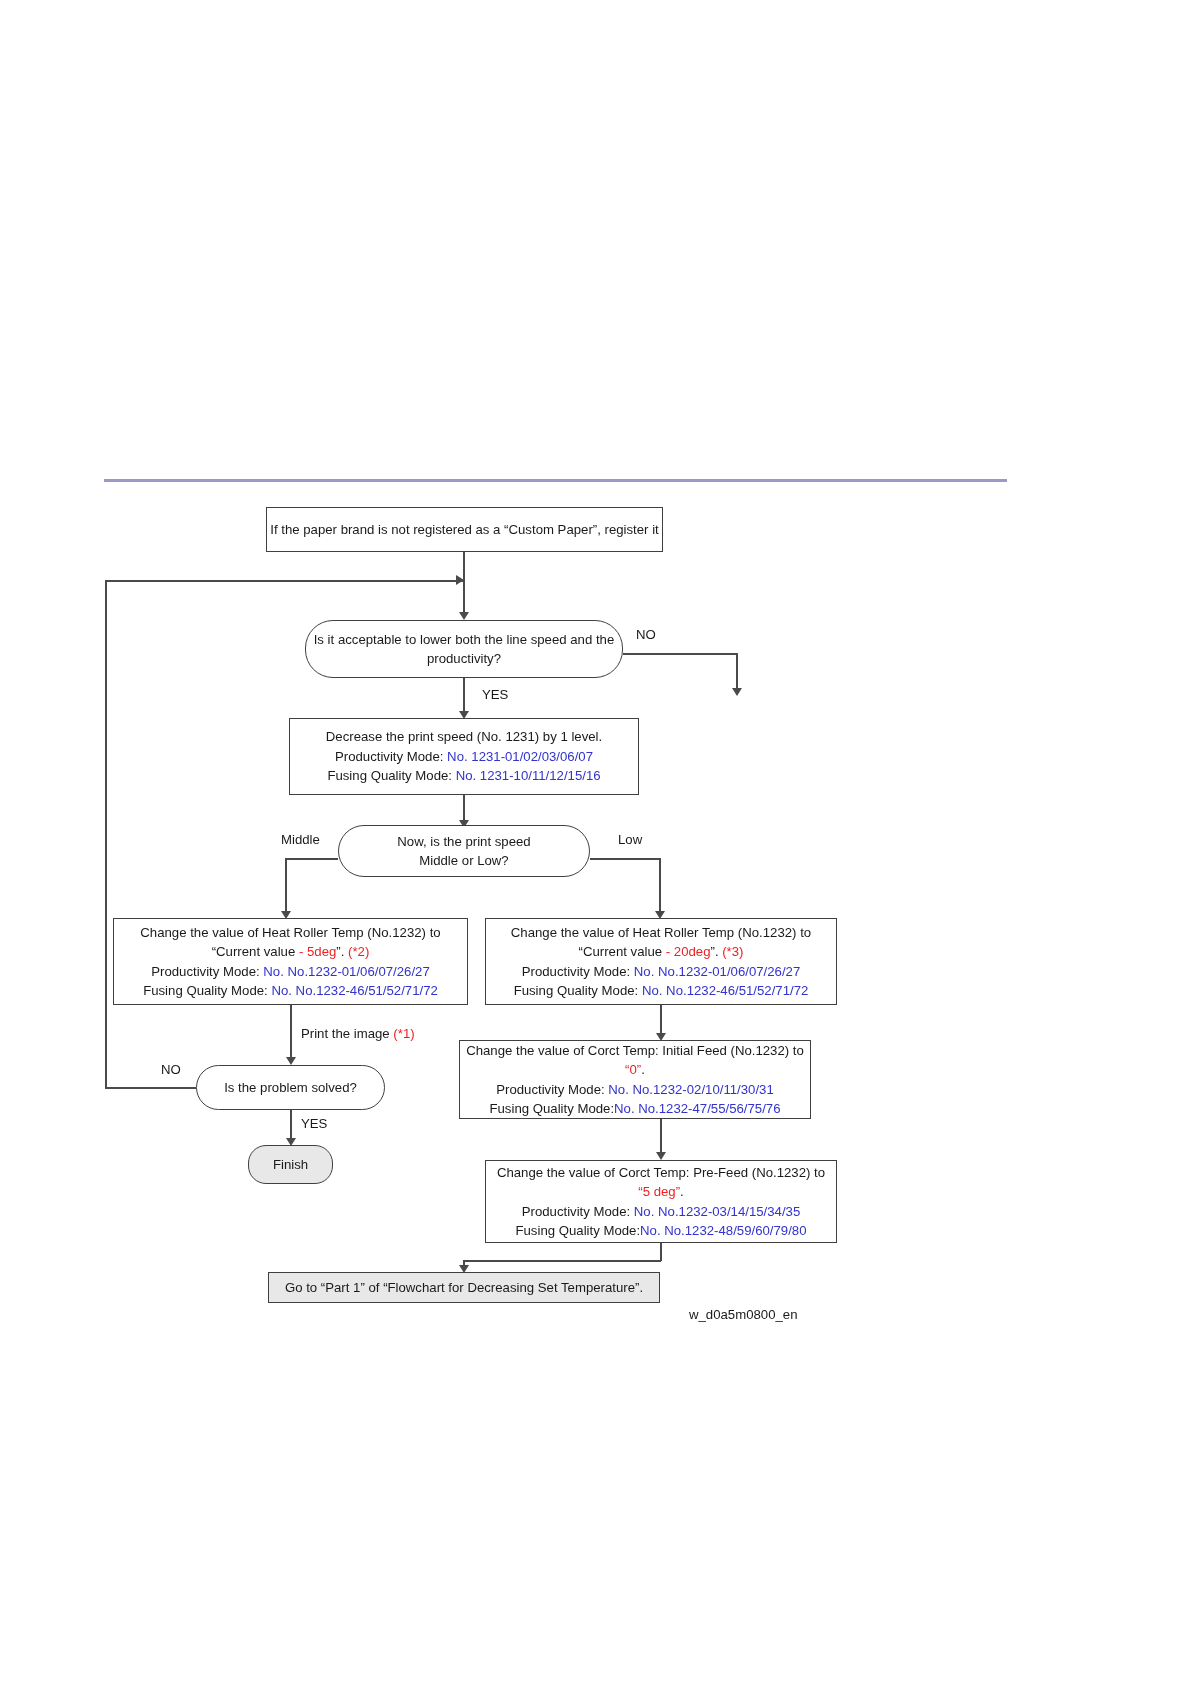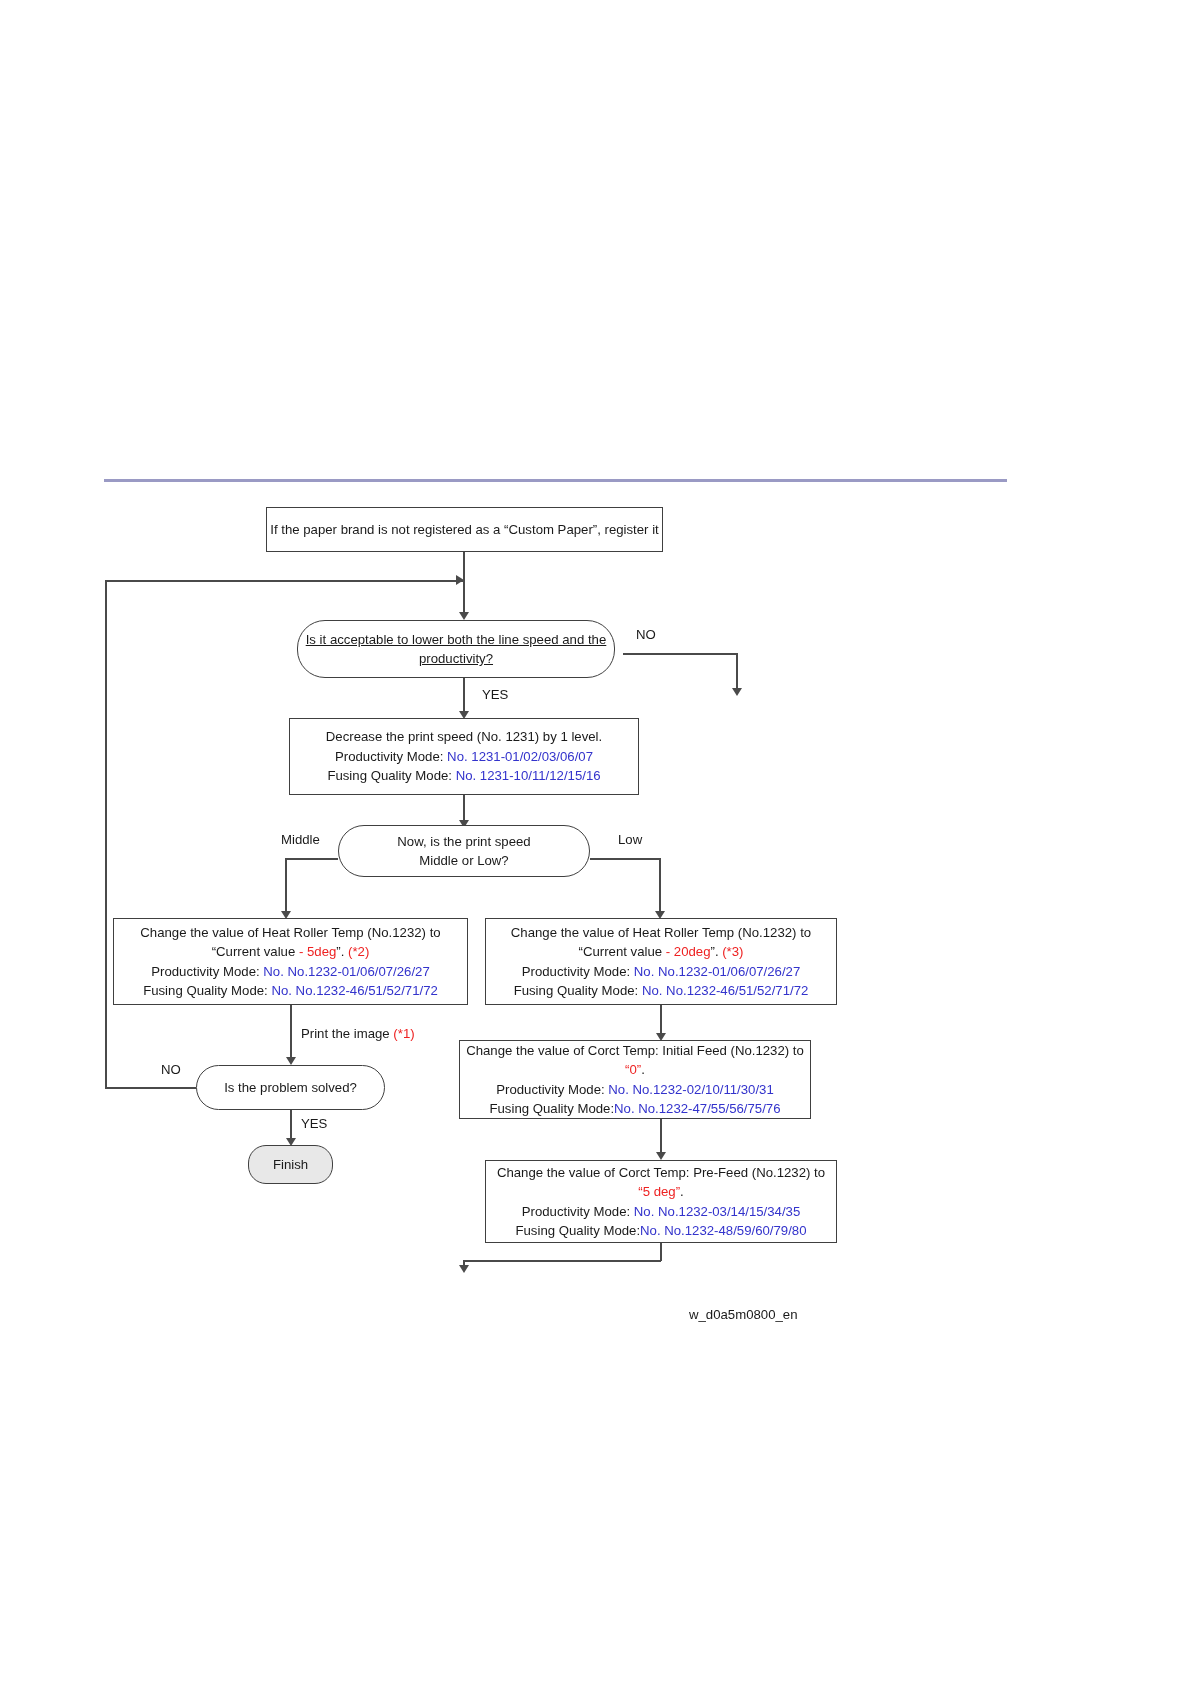--- a/index.html
+++ b/index.html
@@ -89,21 +89,21 @@
     <span class="line">If the paper brand is not registered as a “Custom Paper”, register it</span>
   </div>
 
   <div class="v-line" style="left:463px;top:552px;width:1.6px;height:66px;"></div>
   <div class="arrow-down" style="left:459px;top:612px;"></div>
 
   <div class="v-line" style="left:105px;top:580px;width:1.6px;height:507px;"></div>
   <div class="h-line" style="left:105px;top:580px;width:358px;"></div>
   <div class="arrow-right" style="left:456px;top:575px;"></div>
 
-  <div class="node rounded" style="left:297px;top:620px;width:318px;height:58px;text-decoration:underline;">
+  <div class="node rounded" style="left:305px;top:620px;width:318px;height:58px;">
     <span class="line">Is it acceptable to lower both the line speed and the</span>
     <span class="line">productivity?</span>
   </div>
 
   <div class="edge-label" style="left:636px;top:627px;">NO</div>
   <div class="h-line" style="left:623px;top:653px;width:115px;"></div>
   <div class="v-line" style="left:736px;top:653px;height:39px;"></div>
   <div class="arrow-down" style="left:732px;top:688px;"></div>
 
 
@@ -188,16 +188,19 @@
     <span class="line"><span class="red">“5 deg”</span><span>.</span></span>
     <span class="line"><span>Productivity Mode: </span><span class="blue">No. No.1232-03/14/15/34/35</span></span>
     <span class="line"><span>Fusing Quality Mode:</span><span class="blue">No. No.1232-48/59/60/79/80</span></span>
   </div>
 
   <div class="v-line" style="left:660px;top:1243px;height:18px;"></div>
   <div class="h-line" style="left:463px;top:1260px;width:198px;"></div>
   <div class="v-line" style="left:463px;top:1260px;height:11px;"></div>
   <div class="arrow-down" style="left:459px;top:1265px;"></div>
 
+  <div class="node shaded" style="left:268px;top:1272px;width:392px;height:31px;">
+    <span class="line">Go to “Part 1” of “Flowchart for Decreasing Set Temperature”.</span>
+  </div>
 
   <div class="footer-code" style="left:689px;top:1307px;">w_d0a5m0800_en</div>
 
 </div>
 
 </body></html>

